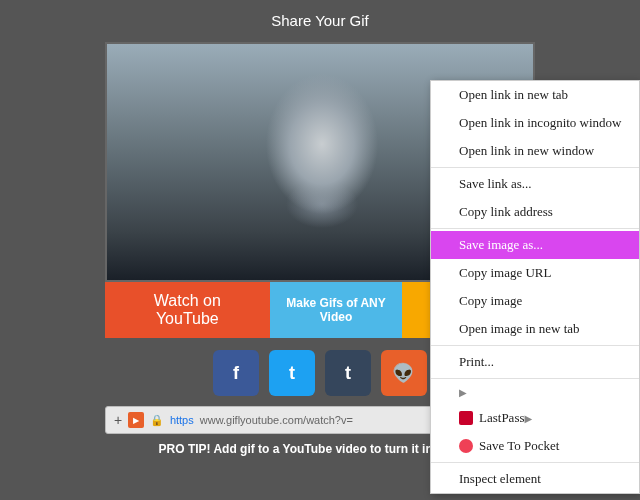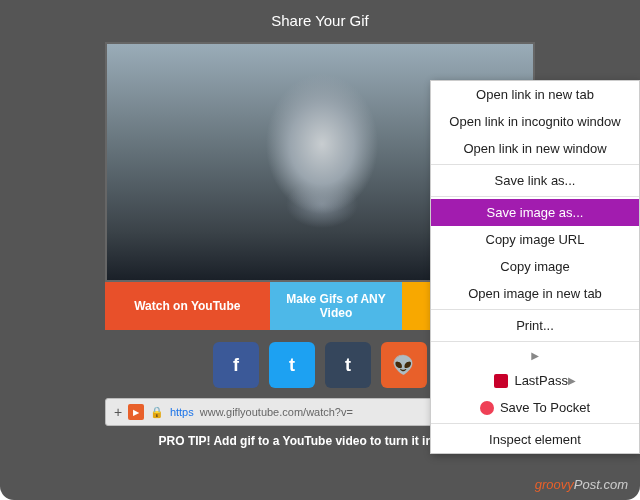--- a/index.html
+++ b/index.html
@@ -14,21 +14,20 @@
 
     
     .app-container {
       width: 640px;
       height: 500px;
       background: #555;
       position: relative;
       display: flex;
       flex-direction: column;
       align-items: center;
-      border-radius: 14px;
     }
 
     
     .title-bar {
       width: 100%;
       background: #555;
       padding: 12px 0;
       text-align: center;
     }
     .title-text {
@@ -62,23 +61,23 @@
       display: flex;
       width: 430px;
       margin-top: 0;
     }
     .btn-youtube {
       background: #e8502a;
       color: #fff;
       border: none;
       padding: 10px 16px;
       flex: 1;
-      font-size: 12px;
-      cursor: pointer;
-      font-weight: bold;
+      font-size: 16px;
+      cursor: pointer;
+      font-weight: normal;
     }
     .btn-makegifs {
       background: #4db8e8;
       color: #fff;
       border: none;
       padding: 10px 0;
       flex: 1;
       font-size: 12px;
       cursor: pointer;
       font-weight: bold;
@@ -189,24 +188,25 @@
       z-index: 100;
       font-size: 13px;
     }
     .context-menu-item {
       padding: 6px 28px;
       cursor: pointer;
       color: #222;
       white-space: nowrap;
       display: flex;
       align-items: center;
-      justify-content: center;
+      justify-content: flex-start;
+      font-family: Liberation Serif, serif;
     }
     .context-menu-item.highlighted {
-      background: #a21caf;
+      background: #d946ef;
       color: #fff;
     }
     .context-menu-separator {
       height: 1px;
       background: #e0e0e0;
       margin: 2px 0;
     }
     .context-menu-item .arrow {
       color: #888;
       font-size: 10px;
@@ -299,20 +299,25 @@
         <div class="context-item-left">
           <span>Open link in new window</span>
         </div>
       </div>
       <div class="context-menu-separator"></div>
       <div class="context-menu-item">
         <div class="context-item-left">
           <span>Save link as...</span>
         </div>
       </div>
+      <div class="context-menu-item">
+        <div class="context-item-left">
+          <span>Copy link address</span>
+        </div>
+      </div>
       <div class="context-menu-separator"></div>
       <div class="context-menu-item highlighted">
         <div class="context-item-left">
           <span>Save image as...</span>
         </div>
       </div>
       <div class="context-menu-item">
         <div class="context-item-left">
           <span>Copy image URL</span>
         </div>

